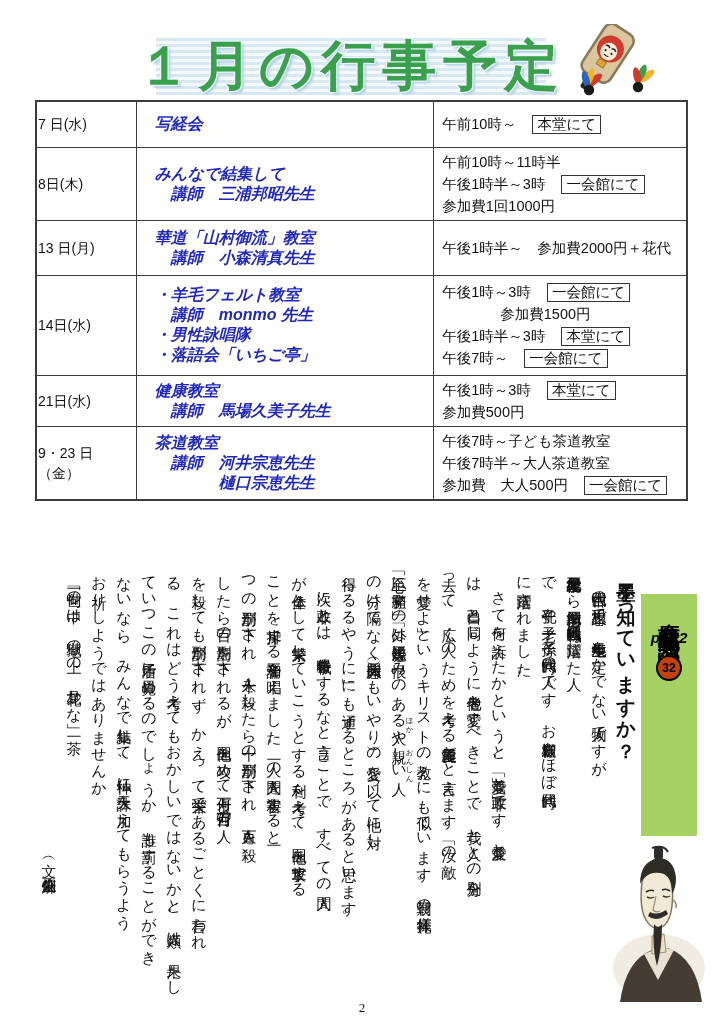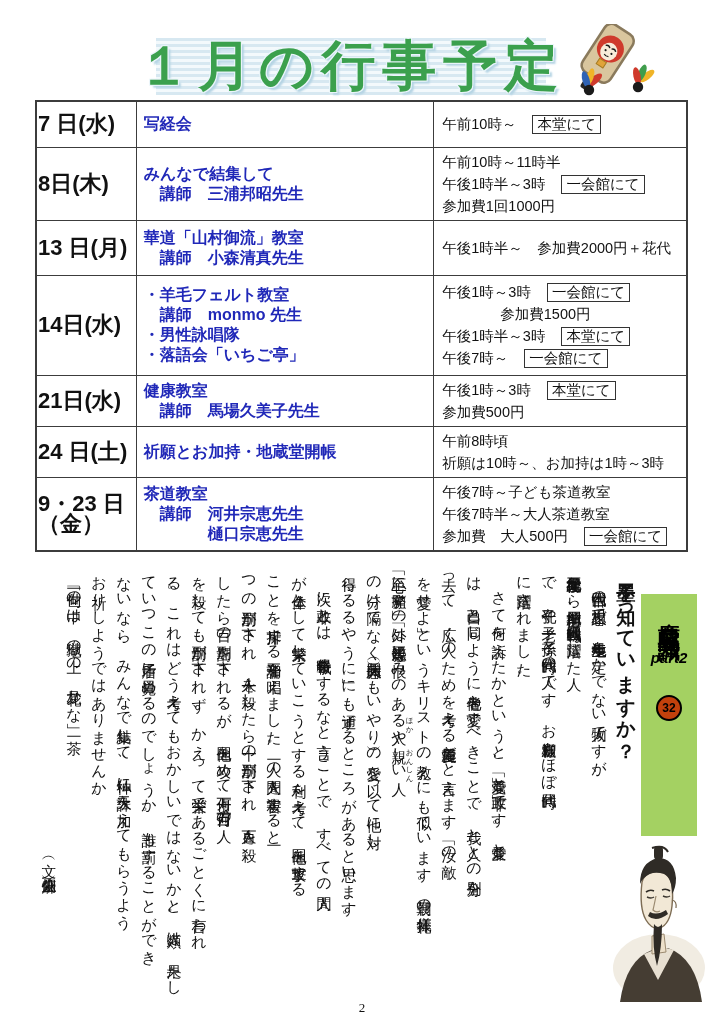--- a/index.html
+++ b/index.html
@@ -19,40 +19,40 @@
   }
   .hagoita{position:absolute;left:548px;top:24px;width:122px;height:84px;}
   
   table.schedule{
     position:absolute;left:35px;top:100px;width:653px;border-collapse:collapse;table-layout:fixed;
     border:2px solid #3c3c3c;
   }
   table.schedule td{border:1px solid #3c3c3c;vertical-align:middle;box-sizing:border-box;}
   tr.r1{height:46px;} tr.r2{height:64px;} tr.r3{height:55px;} tr.r4{height:100px;}
   tr.r5{height:50px;} tr.r6{height:46px;} tr.r7{height:47px;} tr.r8{height:56px;margin-top:46px;}
-  td.date-cell{width:95px;font-weight:bold;font-size:22px;white-space:pre-line;line-height:20px;}
-  td.event-cell{width:282px;color:#2028b8;font-weight:bold;font-size:16px;padding-left:7px;white-space:pre-line;line-height:20px;}
+  td.date-cell{width:95px;font-weight:normal;font-size:14px;white-space:pre-line;line-height:20px;}
+  td.event-cell{width:282px;color:#2028b8;font-weight:bold;font-size:16px;padding-left:18px;white-space:pre-line;line-height:20px;font-style:italic;}
   td.time-cell{width:240px;font-size:14.5px;padding:3px 4px 3px 8px;line-height:22px;}
   .tl{white-space:pre;}
   .box{display:inline-block;border:1px solid #333;padding:0 4px;margin-left:16px;line-height:17px;}
   
   .article-title{
     position:absolute;top:568px;right:85px;writing-mode:vertical-rl;
     font-size:19px;font-weight:bold;letter-spacing:1px;
   }
   .article-body{
     position:absolute;top:566px;right:112px;height:452px;writing-mode:vertical-rl;
     font-size:15px;line-height:25px;white-space:pre-line;
   }
   .furigana{position:absolute;writing-mode:vertical-rl;font-size:7.5px;color:#222;letter-spacing:0px;}
   .furi-1{left:404px;top:712px;}
   .furi-2{left:404px;top:744px;}
   .trivia-banner{
     position:absolute;top:594px;right:27px;width:56px;height:242px;background:#a4d162;
-    display:flex;flex-direction:column;align-items:center;padding-top:12px;box-sizing:border-box;gap:20px;
+    display:flex;flex-direction:column;align-items:center;padding-top:12px;box-sizing:border-box;
   }
   .trivia-title{writing-mode:vertical-rl;font-size:22px;font-weight:900;letter-spacing:3px;color:#000;}
   .trivia-part{font-size:15px;font-weight:bold;font-style:italic;margin-top:5px;color:#000;}
   .trivia-num{
     margin-top:9px;width:22px;height:22px;border:2px solid #000;border-radius:50%;
     display:flex;align-items:center;justify-content:center;font-size:12px;font-weight:bold;color:#000;background:#c2410c;
   }
   .portrait{position:absolute;top:844px;right:12px;width:106px;height:160px;}
   .page-num{position:absolute;left:0;right:0;top:1000px;text-align:center;font-size:13px;font-family:"Liberation Serif",serif;}
 </style>
@@ -131,28 +131,20 @@
   </tr>
   <tr class="r5">
     <td class="date-cell">21日(水)</td>
     <td class="event-cell">健康教室
 　講師　馬場久美子先生</td>
     <td class="time-cell">
       <div class="tl auto-hide"><span>午後1時～3時</span><span class="box auto-hide">本堂にて</span></div>
       <div class="tl auto-hide"><span>参加費500円</span></div>
     </td>
   </tr>
-  <tr class="r6">
-    <td class="date-cell">24 日(土)</td>
-    <td class="event-cell">祈願とお加持・地蔵堂開帳</td>
-    <td class="time-cell">
-      <div class="tl auto-hide"><span>午前8時頃</span></div>
-      <div class="tl auto-hide"><span>祈願は10時～、お加持は1時～3時</span></div>
-    </td>
-  </tr>
   <tr class="r8">
     <td class="date-cell">9・23 日
 （金）</td>
     <td class="event-cell">茶道教室
 　講師　河井宗恵先生
 　　　　樋口宗恵先生</td>
     <td class="time-cell">
       <div class="tl auto-hide"><span>午後7時～子ども茶道教室</span></div>
       <div class="tl auto-hide"><span>午後7時半～大人茶道教室</span></div>
       <div class="tl auto-hide"><span>参加費　大人500円</span><span class="box auto-hide">一会館にて</span></div>

